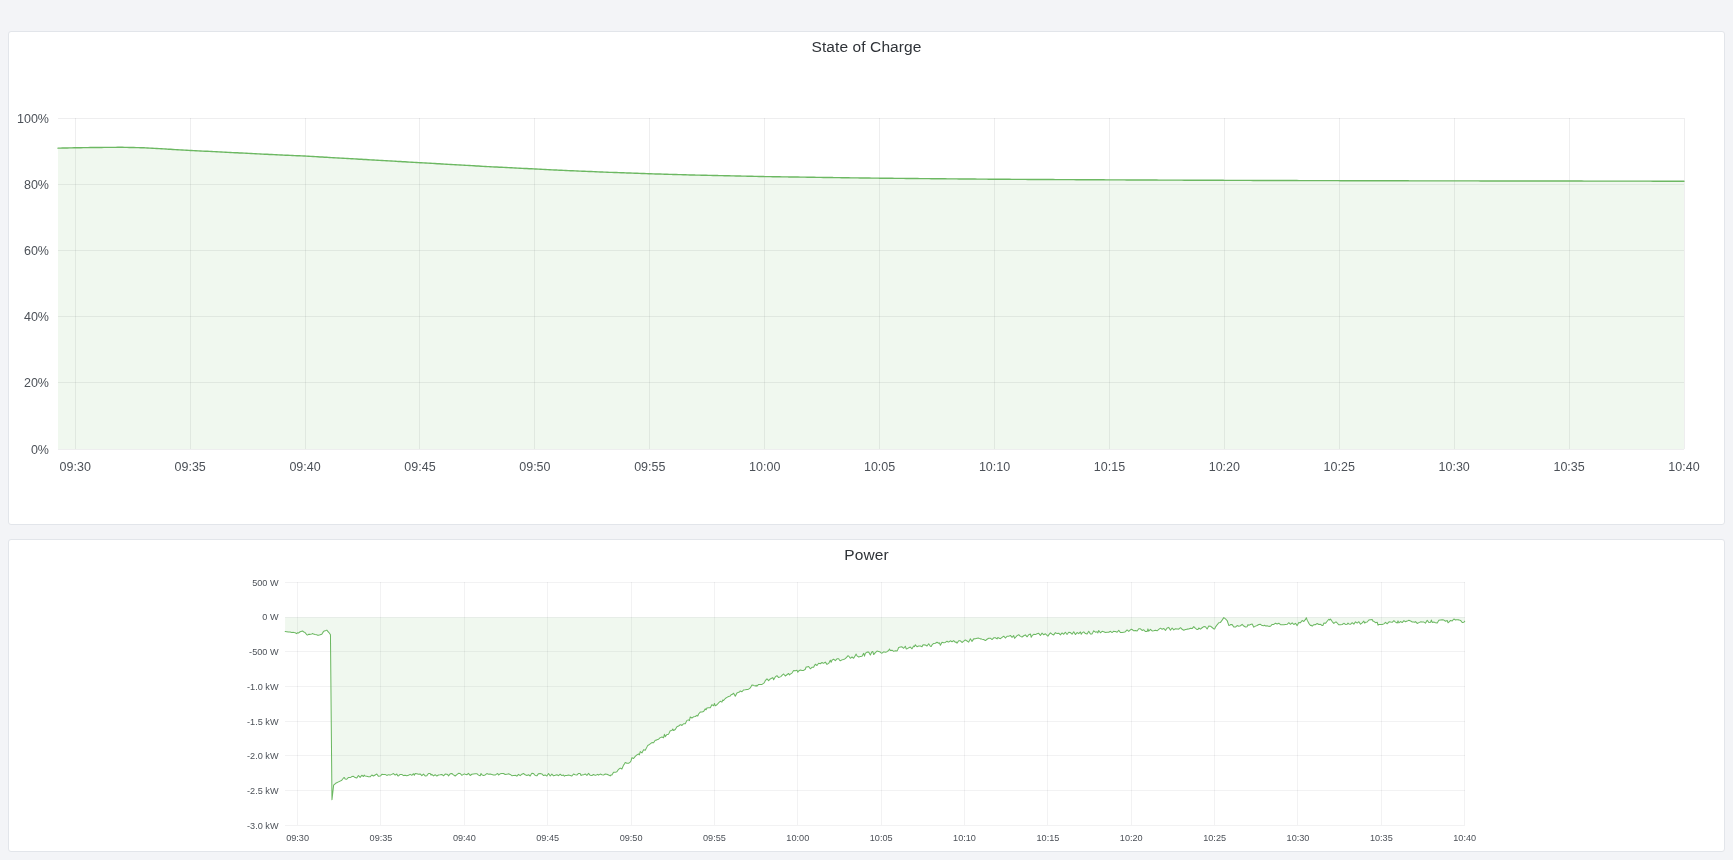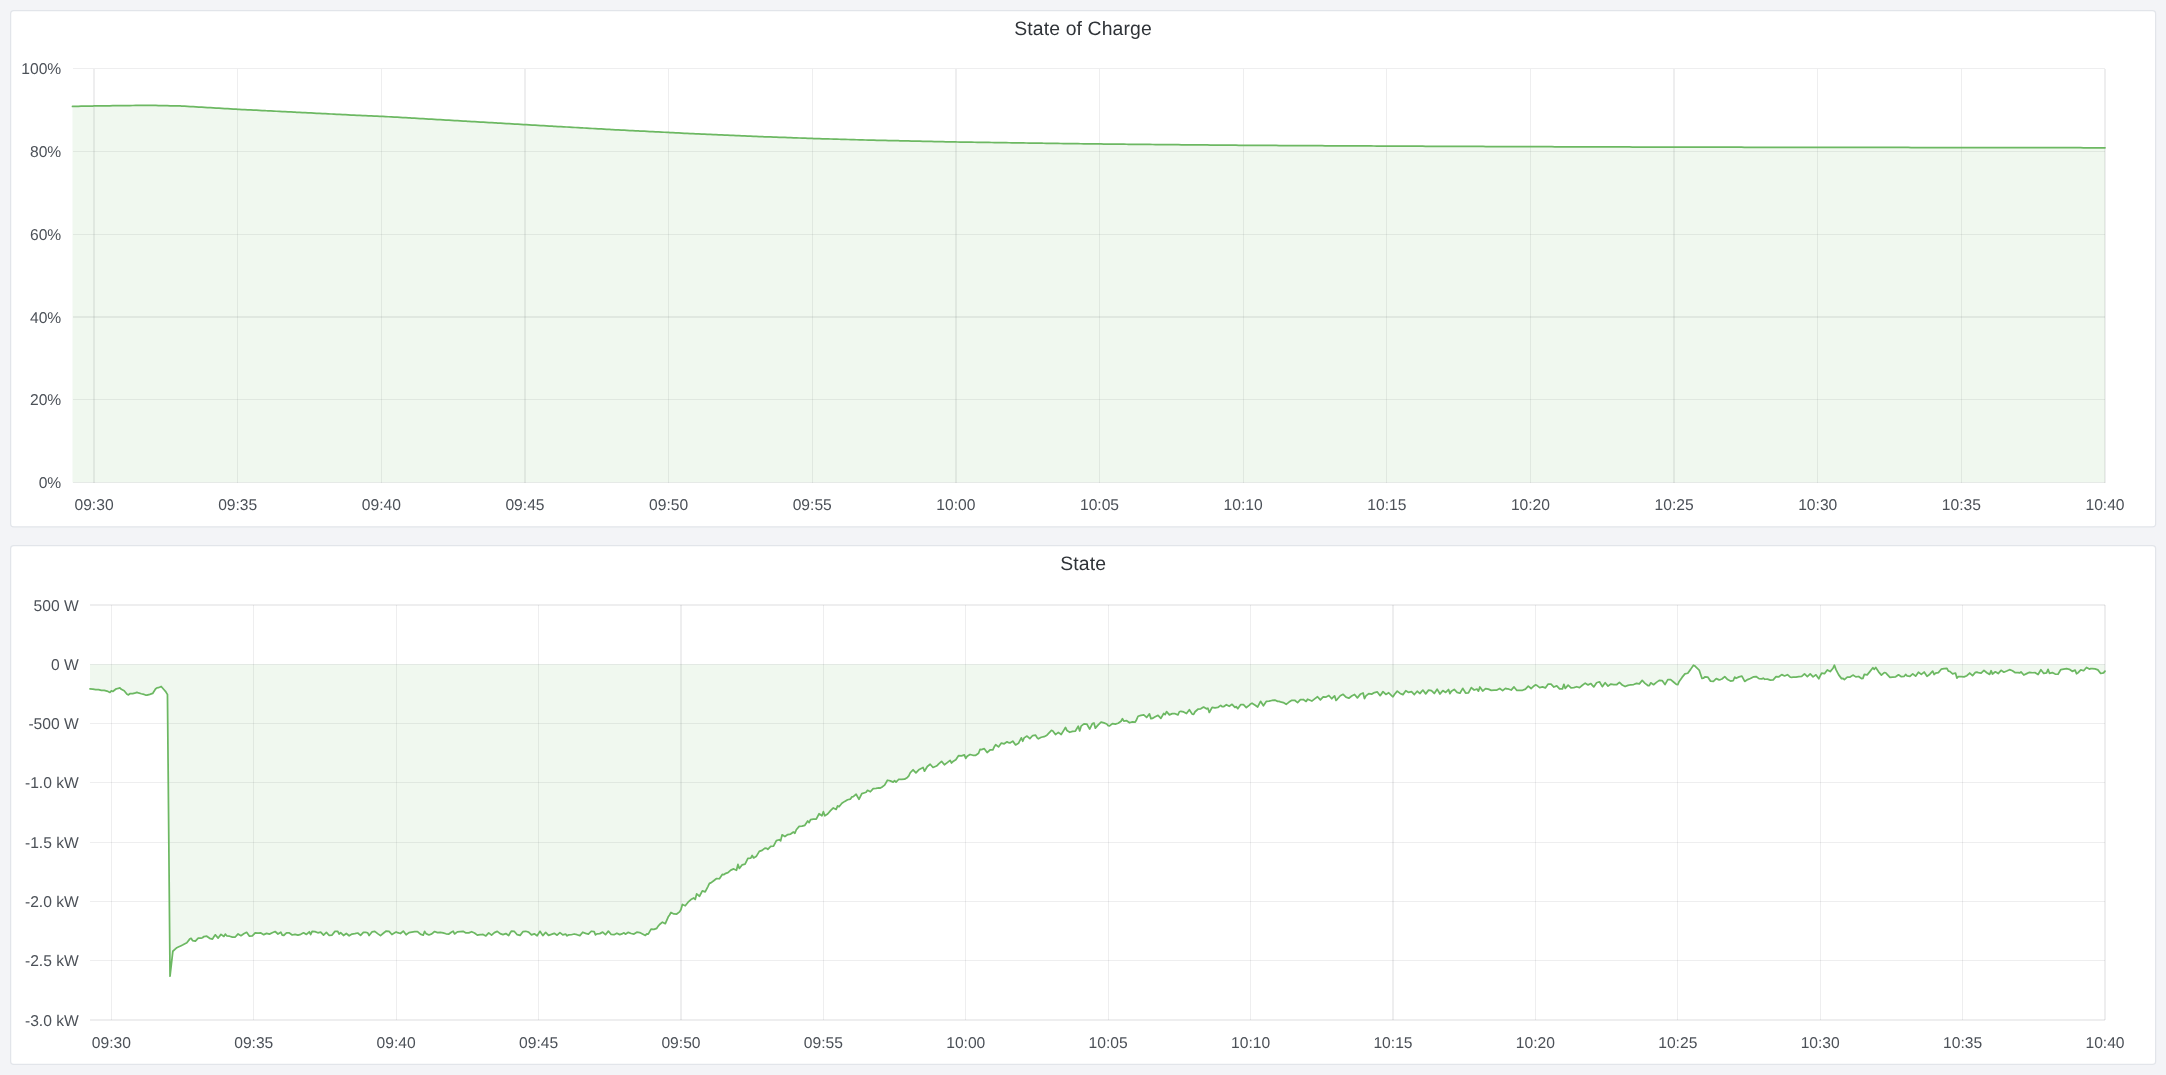--- a/index.html
+++ b/index.html
@@ -12,21 +12,21 @@
     overflow:hidden;
   }
   .panel{
     background:#ffffff;
     border:1px solid #e2e5ea;
     border-radius:3px;
     box-sizing:border-box;
     display:flex;flex-direction:column;
     overflow:hidden;
   }
-  .panel-soc{height:414px;}
+  .panel-soc{height:494px;margin-top:23px;}
   .panel-power{flex:1;}
   .panel-header{
     height:30px;min-height:30px;
     display:flex;align-items:center;justify-content:center;
   }
   .panel-title{
     font-size:15.5px;font-weight:500;color:#2f3338;letter-spacing:.1px;
   }
   .chart-wrap{flex:1;position:relative;}
   .chart-svg{position:absolute;inset:0;width:100%;height:100%;display:block;}
@@ -85,21 +85,21 @@
         <text x="1560.0883392226149" y="369" class="xlab" text-anchor="middle">10:35</text>
         <text x="1675" y="369" class="xlab" text-anchor="middle">10:40</text>
         <path d="M49.00 46.12L51.30 46.08L53.60 46.03L55.89 45.99L58.19 45.94L60.49 45.90L62.79 45.86L65.09 45.81L66.24 45.79L67.39 45.77L69.68 45.74L71.98 45.71L74.28 45.67L76.58 45.64L78.88 45.61L81.18 45.57L83.47 45.54L85.77 45.51L88.07 45.48L89.22 45.46L90.37 45.45L92.67 45.43L94.96 45.42L97.26 45.40L99.56 45.38L101.86 45.37L104.16 45.35L106.46 45.33L108.75 45.32L111.05 45.30L112.20 45.29L113.35 45.32L115.65 45.37L117.95 45.42L120.25 45.47L122.54 45.52L124.84 45.57L127.14 45.62L129.44 45.67L131.74 45.72L134.03 45.77L135.18 45.79L136.33 45.86L138.63 45.99L140.93 46.12L143.23 46.25L145.53 46.39L147.82 46.52L150.12 46.65L152.42 46.78L154.72 46.92L157.02 47.05L158.17 47.11L159.32 47.18L161.61 47.31L163.91 47.45L166.21 47.58L168.51 47.71L170.81 47.84L173.10 47.97L175.40 48.11L177.70 48.24L180.00 48.37L181.15 48.44L182.30 48.50L184.60 48.61L186.89 48.73L189.19 48.84L191.49 48.96L193.79 49.08L196.09 49.19L198.39 49.31L200.68 49.42L202.98 49.54L204.13 49.60L205.28 49.65L207.58 49.77L209.88 49.89L212.17 50.00L214.47 50.12L216.77 50.23L219.07 50.35L221.37 50.47L223.67 50.58L225.96 50.70L227.11 50.75L228.26 50.81L230.56 50.93L232.86 51.04L235.16 51.16L237.46 51.28L239.75 51.39L242.05 51.51L244.35 51.62L246.65 51.74L248.95 51.86L250.10 51.91L251.24 51.97L253.54 52.09L255.84 52.20L258.14 52.32L260.44 52.43L262.74 52.55L265.03 52.67L267.33 52.78L269.63 52.90L271.93 53.01L273.08 53.07L274.23 53.12L276.53 53.22L278.82 53.32L281.12 53.42L283.42 53.52L285.72 53.62L288.02 53.72L290.31 53.82L292.61 53.92L294.91 54.02L296.06 54.07L297.21 54.13L299.51 54.26L301.81 54.40L304.10 54.53L306.40 54.66L308.70 54.79L311.00 54.93L313.30 55.06L315.60 55.19L317.89 55.32L319.04 55.39L320.19 55.46L322.49 55.59L324.79 55.72L327.09 55.85L329.38 55.98L331.68 56.12L333.98 56.25L336.28 56.38L338.58 56.51L340.88 56.65L342.02 56.71L343.17 56.78L345.47 56.91L347.77 57.04L350.07 57.18L352.37 57.31L354.67 57.44L356.96 57.57L359.26 57.71L361.56 57.84L363.86 57.97L365.01 58.04L366.16 58.10L368.45 58.24L370.75 58.37L373.05 58.50L375.35 58.63L377.65 58.77L379.95 58.90L382.24 59.03L384.54 59.16L386.84 59.29L387.99 59.36L389.14 59.43L391.44 59.56L393.73 59.69L396.03 59.82L398.33 59.96L400.63 60.09L402.93 60.22L405.23 60.35L407.52 60.49L409.82 60.62L410.97 60.69L412.12 60.75L414.42 60.88L416.72 61.02L419.02 61.15L421.31 61.28L423.61 61.41L425.91 61.55L428.21 61.68L430.51 61.81L432.80 61.94L433.95 62.01L435.10 62.08L437.40 62.21L439.70 62.34L442.00 62.47L444.30 62.60L446.59 62.74L448.89 62.87L451.19 63.00L453.49 63.13L455.79 63.27L456.94 63.33L458.09 63.40L460.38 63.53L462.68 63.66L464.98 63.80L467.28 63.93L469.58 64.06L471.87 64.19L474.17 64.33L476.47 64.46L478.77 64.59L479.92 64.66L481.07 64.71L483.37 64.83L485.66 64.95L487.96 65.06L490.26 65.18L492.56 65.29L494.86 65.41L497.16 65.53L499.45 65.64L501.75 65.76L502.90 65.82L504.05 65.87L506.35 65.99L508.65 66.11L510.94 66.22L513.24 66.34L515.54 66.45L517.84 66.57L520.14 66.68L522.44 66.80L524.73 66.92L525.88 66.97L527.03 67.03L529.33 67.15L531.63 67.26L533.93 67.38L536.23 67.50L538.52 67.61L540.82 67.73L543.12 67.84L545.42 67.96L547.72 68.07L548.87 68.13L550.01 68.18L552.31 68.28L554.61 68.38L556.91 68.48L559.21 68.58L561.51 68.68L563.80 68.78L566.10 68.88L568.40 68.98L570.70 69.08L571.85 69.13L573.00 69.18L575.30 69.27L577.59 69.37L579.89 69.47L582.19 69.57L584.49 69.67L586.79 69.77L589.08 69.87L591.38 69.97L593.68 70.07L594.83 70.12L595.98 70.16L598.28 70.24L600.58 70.33L602.87 70.41L605.17 70.49L607.47 70.57L609.77 70.66L612.07 70.74L614.37 70.82L616.66 70.90L617.81 70.95L618.96 70.99L621.26 71.07L623.56 71.15L625.86 71.24L628.15 71.32L630.45 71.40L632.75 71.48L635.05 71.57L637.35 71.65L639.65 71.73L640.80 71.77L641.94 71.81L644.24 71.87L646.54 71.94L648.84 72.01L651.14 72.07L653.44 72.14L655.73 72.20L658.03 72.27L660.33 72.34L662.63 72.40L663.78 72.44L664.93 72.47L667.22 72.53L669.52 72.60L671.82 72.67L674.12 72.73L676.42 72.80L678.72 72.87L681.01 72.93L683.31 73.00L685.61 73.06L686.76 73.10L687.91 73.12L690.21 73.17L692.51 73.22L694.80 73.27L697.10 73.32L699.40 73.37L701.70 73.42L704.00 73.47L706.29 73.52L708.59 73.57L709.74 73.59L710.89 73.62L713.19 73.67L715.49 73.72L717.79 73.77L720.08 73.82L722.38 73.87L724.68 73.92L726.98 73.97L729.28 74.02L731.58 74.07L732.72 74.09L733.87 74.12L736.17 74.16L738.47 74.21L740.77 74.26L743.07 74.31L745.36 74.36L747.66 74.41L749.96 74.46L752.26 74.51L754.56 74.56L755.71 74.59L756.86 74.60L759.15 74.64L761.45 74.67L763.75 74.70L766.05 74.74L768.35 74.77L770.65 74.80L772.94 74.84L775.24 74.87L777.54 74.90L778.69 74.92L779.84 74.93L782.14 74.97L784.43 75.00L786.73 75.03L789.03 75.07L791.33 75.10L793.63 75.13L795.93 75.17L798.22 75.20L800.52 75.23L801.67 75.25L802.82 75.27L805.12 75.30L807.42 75.33L809.72 75.36L812.01 75.40L814.31 75.43L816.61 75.46L818.91 75.50L821.21 75.53L823.50 75.56L824.65 75.58L825.80 75.60L828.10 75.63L830.40 75.66L832.70 75.70L835.00 75.73L837.29 75.76L839.59 75.80L841.89 75.83L844.19 75.86L846.49 75.89L847.64 75.91L848.79 75.92L851.08 75.95L853.38 75.98L855.68 76.00L857.98 76.03L860.28 76.06L862.57 76.08L864.87 76.11L867.17 76.14L869.47 76.16L870.62 76.18L871.77 76.19L874.07 76.21L876.36 76.23L878.66 76.26L880.96 76.28L883.26 76.30L885.56 76.33L887.86 76.35L890.15 76.37L892.45 76.40L893.60 76.41L894.75 76.42L897.05 76.44L899.35 76.47L901.64 76.49L903.94 76.51L906.24 76.53L908.54 76.56L910.84 76.58L913.14 76.60L915.43 76.63L916.58 76.64L917.73 76.65L920.03 76.67L922.33 76.69L924.63 76.71L926.93 76.73L929.22 76.75L931.52 76.77L933.82 76.79L936.12 76.81L938.42 76.83L939.57 76.84L940.71 76.85L943.01 76.87L945.31 76.89L947.61 76.91L949.91 76.93L952.21 76.95L954.50 76.97L956.80 76.99L959.10 77.01L961.40 77.03L962.55 77.04L963.70 77.05L966.00 77.07L968.29 77.09L970.59 77.11L972.89 77.13L975.19 77.15L977.49 77.17L979.78 77.19L982.08 77.21L984.38 77.23L985.53 77.23L986.68 77.24L988.98 77.25L991.28 77.27L993.57 77.28L995.87 77.29L998.17 77.31L1000.47 77.32L1002.77 77.33L1005.07 77.35L1007.36 77.36L1009.66 77.37L1011.96 77.39L1014.26 77.40L1016.56 77.41L1018.85 77.43L1021.15 77.44L1023.45 77.45L1025.75 77.47L1028.05 77.48L1030.35 77.49L1031.49 77.50L1032.64 77.51L1034.94 77.52L1037.24 77.53L1039.54 77.54L1041.84 77.55L1044.13 77.56L1046.43 77.58L1048.73 77.59L1051.03 77.60L1053.33 77.61L1055.63 77.62L1057.92 77.63L1060.22 77.64L1062.52 77.66L1064.82 77.67L1067.12 77.68L1069.42 77.69L1071.71 77.70L1074.01 77.71L1076.31 77.73L1077.46 77.73L1078.61 77.74L1080.91 77.75L1083.20 77.76L1085.50 77.77L1087.80 77.78L1090.10 77.80L1092.40 77.81L1094.70 77.82L1096.99 77.83L1099.29 77.84L1101.59 77.85L1103.89 77.86L1106.19 77.88L1108.49 77.89L1110.78 77.90L1113.08 77.91L1115.38 77.92L1117.68 77.93L1119.98 77.95L1122.27 77.96L1123.42 77.96L1124.57 77.97L1126.87 77.98L1129.17 77.99L1131.47 78.00L1133.77 78.01L1136.06 78.02L1138.36 78.03L1140.66 78.04L1142.96 78.05L1145.26 78.06L1147.56 78.07L1149.85 78.08L1152.15 78.09L1154.45 78.10L1156.75 78.11L1159.05 78.12L1161.34 78.13L1163.64 78.14L1165.94 78.15L1168.24 78.16L1169.39 78.16L1170.54 78.17L1172.84 78.17L1175.13 78.18L1177.43 78.19L1179.73 78.20L1182.03 78.21L1184.33 78.22L1186.63 78.22L1188.92 78.23L1191.22 78.24L1193.52 78.25L1195.82 78.26L1198.12 78.27L1200.41 78.27L1202.71 78.28L1205.01 78.29L1207.31 78.30L1209.61 78.31L1211.91 78.31L1214.20 78.32L1215.35 78.33L1216.50 78.33L1218.80 78.34L1221.10 78.35L1223.40 78.36L1225.70 78.36L1227.99 78.37L1230.29 78.38L1232.59 78.39L1234.89 78.40L1237.19 78.41L1239.48 78.41L1241.78 78.42L1244.08 78.43L1246.38 78.44L1248.68 78.45L1250.98 78.46L1253.27 78.46L1255.57 78.47L1257.87 78.48L1260.17 78.49L1261.32 78.49L1262.47 78.50L1264.77 78.50L1267.06 78.51L1269.36 78.52L1271.66 78.52L1273.96 78.53L1276.26 78.54L1278.55 78.54L1280.85 78.55L1283.15 78.56L1285.45 78.56L1287.75 78.57L1290.05 78.58L1292.34 78.58L1294.64 78.59L1296.94 78.60L1299.24 78.60L1301.54 78.61L1303.84 78.62L1306.13 78.62L1307.28 78.63L1308.43 78.63L1310.73 78.63L1313.03 78.64L1315.33 78.64L1317.62 78.65L1319.92 78.65L1322.22 78.66L1324.52 78.66L1326.82 78.67L1329.12 78.67L1331.41 78.68L1333.71 78.68L1336.01 78.69L1338.31 78.69L1340.61 78.70L1342.91 78.70L1345.20 78.71L1347.50 78.71L1349.80 78.72L1352.10 78.72L1353.25 78.72L1354.40 78.73L1356.69 78.73L1358.99 78.74L1361.29 78.74L1363.59 78.75L1365.89 78.75L1368.19 78.76L1370.48 78.76L1372.78 78.77L1375.08 78.77L1377.38 78.78L1379.68 78.78L1381.98 78.79L1384.27 78.79L1386.57 78.80L1388.87 78.80L1391.17 78.81L1393.47 78.81L1395.76 78.82L1398.06 78.82L1399.21 78.82L1400.36 78.83L1402.66 78.83L1404.96 78.83L1407.26 78.84L1409.55 78.84L1411.85 78.84L1414.15 78.85L1416.45 78.85L1418.75 78.85L1421.05 78.86L1423.34 78.86L1425.64 78.86L1427.94 78.87L1430.24 78.87L1432.54 78.87L1434.83 78.88L1437.13 78.88L1439.43 78.88L1441.73 78.89L1444.03 78.89L1445.18 78.89L1446.33 78.89L1448.62 78.89L1450.92 78.90L1453.22 78.90L1455.52 78.90L1457.82 78.91L1460.12 78.91L1462.41 78.91L1464.71 78.92L1467.01 78.92L1469.31 78.92L1471.61 78.93L1473.90 78.93L1476.20 78.93L1478.50 78.94L1480.80 78.94L1483.10 78.94L1485.40 78.95L1487.69 78.95L1489.99 78.95L1491.14 78.96L1492.29 78.96L1494.59 78.96L1496.89 78.96L1499.19 78.97L1501.48 78.97L1503.78 78.97L1506.08 78.98L1508.38 78.98L1510.68 78.98L1512.97 78.99L1515.27 78.99L1517.57 78.99L1519.87 79.00L1522.17 79.00L1524.47 79.00L1526.76 79.01L1529.06 79.01L1531.36 79.01L1533.66 79.02L1535.96 79.02L1537.11 79.02L1538.26 79.02L1540.55 79.03L1542.85 79.03L1545.15 79.03L1547.45 79.04L1549.75 79.04L1552.04 79.04L1554.34 79.05L1556.64 79.05L1558.94 79.05L1561.24 79.06L1563.54 79.06L1565.83 79.06L1568.13 79.07L1570.43 79.07L1572.73 79.07L1575.03 79.08L1577.33 79.08L1579.62 79.08L1581.92 79.09L1583.07 79.09L1584.22 79.09L1586.52 79.09L1588.82 79.10L1591.11 79.10L1593.41 79.10L1595.71 79.11L1598.01 79.11L1600.31 79.11L1602.61 79.12L1604.90 79.12L1607.20 79.12L1609.50 79.13L1611.80 79.13L1614.10 79.13L1616.40 79.14L1618.69 79.14L1620.99 79.14L1623.29 79.15L1625.59 79.15L1627.89 79.15L1629.04 79.15L1630.18 79.16L1632.48 79.16L1634.78 79.16L1637.08 79.17L1639.38 79.17L1641.68 79.17L1643.97 79.18L1646.27 79.18L1648.57 79.18L1650.87 79.19L1653.17 79.19L1655.47 79.19L1657.76 79.20L1660.06 79.20L1662.36 79.20L1664.66 79.21L1666.96 79.21L1669.25 79.21L1671.55 79.22L1673.85 79.22L1675.00 79.22L1675.00 347.00L49.00 347.00Z" fill="rgba(115,191,105,0.11)" stroke="none"></path>
         <path d="M49.00 46.12L51.30 46.08L53.60 46.03L55.89 45.99L58.19 45.94L60.49 45.90L62.79 45.86L65.09 45.81L66.24 45.79L67.39 45.77L69.68 45.74L71.98 45.71L74.28 45.67L76.58 45.64L78.88 45.61L81.18 45.57L83.47 45.54L85.77 45.51L88.07 45.48L89.22 45.46L90.37 45.45L92.67 45.43L94.96 45.42L97.26 45.40L99.56 45.38L101.86 45.37L104.16 45.35L106.46 45.33L108.75 45.32L111.05 45.30L112.20 45.29L113.35 45.32L115.65 45.37L117.95 45.42L120.25 45.47L122.54 45.52L124.84 45.57L127.14 45.62L129.44 45.67L131.74 45.72L134.03 45.77L135.18 45.79L136.33 45.86L138.63 45.99L140.93 46.12L143.23 46.25L145.53 46.39L147.82 46.52L150.12 46.65L152.42 46.78L154.72 46.92L157.02 47.05L158.17 47.11L159.32 47.18L161.61 47.31L163.91 47.45L166.21 47.58L168.51 47.71L170.81 47.84L173.10 47.97L175.40 48.11L177.70 48.24L180.00 48.37L181.15 48.44L182.30 48.50L184.60 48.61L186.89 48.73L189.19 48.84L191.49 48.96L193.79 49.08L196.09 49.19L198.39 49.31L200.68 49.42L202.98 49.54L204.13 49.60L205.28 49.65L207.58 49.77L209.88 49.89L212.17 50.00L214.47 50.12L216.77 50.23L219.07 50.35L221.37 50.47L223.67 50.58L225.96 50.70L227.11 50.75L228.26 50.81L230.56 50.93L232.86 51.04L235.16 51.16L237.46 51.28L239.75 51.39L242.05 51.51L244.35 51.62L246.65 51.74L248.95 51.86L250.10 51.91L251.24 51.97L253.54 52.09L255.84 52.20L258.14 52.32L260.44 52.43L262.74 52.55L265.03 52.67L267.33 52.78L269.63 52.90L271.93 53.01L273.08 53.07L274.23 53.12L276.53 53.22L278.82 53.32L281.12 53.42L283.42 53.52L285.72 53.62L288.02 53.72L290.31 53.82L292.61 53.92L294.91 54.02L296.06 54.07L297.21 54.13L299.51 54.26L301.81 54.40L304.10 54.53L306.40 54.66L308.70 54.79L311.00 54.93L313.30 55.06L315.60 55.19L317.89 55.32L319.04 55.39L320.19 55.46L322.49 55.59L324.79 55.72L327.09 55.85L329.38 55.98L331.68 56.12L333.98 56.25L336.28 56.38L338.58 56.51L340.88 56.65L342.02 56.71L343.17 56.78L345.47 56.91L347.77 57.04L350.07 57.18L352.37 57.31L354.67 57.44L356.96 57.57L359.26 57.71L361.56 57.84L363.86 57.97L365.01 58.04L366.16 58.10L368.45 58.24L370.75 58.37L373.05 58.50L375.35 58.63L377.65 58.77L379.95 58.90L382.24 59.03L384.54 59.16L386.84 59.29L387.99 59.36L389.14 59.43L391.44 59.56L393.73 59.69L396.03 59.82L398.33 59.96L400.63 60.09L402.93 60.22L405.23 60.35L407.52 60.49L409.82 60.62L410.97 60.69L412.12 60.75L414.42 60.88L416.72 61.02L419.02 61.15L421.31 61.28L423.61 61.41L425.91 61.55L428.21 61.68L430.51 61.81L432.80 61.94L433.95 62.01L435.10 62.08L437.40 62.21L439.70 62.34L442.00 62.47L444.30 62.60L446.59 62.74L448.89 62.87L451.19 63.00L453.49 63.13L455.79 63.27L456.94 63.33L458.09 63.40L460.38 63.53L462.68 63.66L464.98 63.80L467.28 63.93L469.58 64.06L471.87 64.19L474.17 64.33L476.47 64.46L478.77 64.59L479.92 64.66L481.07 64.71L483.37 64.83L485.66 64.95L487.96 65.06L490.26 65.18L492.56 65.29L494.86 65.41L497.16 65.53L499.45 65.64L501.75 65.76L502.90 65.82L504.05 65.87L506.35 65.99L508.65 66.11L510.94 66.22L513.24 66.34L515.54 66.45L517.84 66.57L520.14 66.68L522.44 66.80L524.73 66.92L525.88 66.97L527.03 67.03L529.33 67.15L531.63 67.26L533.93 67.38L536.23 67.50L538.52 67.61L540.82 67.73L543.12 67.84L545.42 67.96L547.72 68.07L548.87 68.13L550.01 68.18L552.31 68.28L554.61 68.38L556.91 68.48L559.21 68.58L561.51 68.68L563.80 68.78L566.10 68.88L568.40 68.98L570.70 69.08L571.85 69.13L573.00 69.18L575.30 69.27L577.59 69.37L579.89 69.47L582.19 69.57L584.49 69.67L586.79 69.77L589.08 69.87L591.38 69.97L593.68 70.07L594.83 70.12L595.98 70.16L598.28 70.24L600.58 70.33L602.87 70.41L605.17 70.49L607.47 70.57L609.77 70.66L612.07 70.74L614.37 70.82L616.66 70.90L617.81 70.95L618.96 70.99L621.26 71.07L623.56 71.15L625.86 71.24L628.15 71.32L630.45 71.40L632.75 71.48L635.05 71.57L637.35 71.65L639.65 71.73L640.80 71.77L641.94 71.81L644.24 71.87L646.54 71.94L648.84 72.01L651.14 72.07L653.44 72.14L655.73 72.20L658.03 72.27L660.33 72.34L662.63 72.40L663.78 72.44L664.93 72.47L667.22 72.53L669.52 72.60L671.82 72.67L674.12 72.73L676.42 72.80L678.72 72.87L681.01 72.93L683.31 73.00L685.61 73.06L686.76 73.10L687.91 73.12L690.21 73.17L692.51 73.22L694.80 73.27L697.10 73.32L699.40 73.37L701.70 73.42L704.00 73.47L706.29 73.52L708.59 73.57L709.74 73.59L710.89 73.62L713.19 73.67L715.49 73.72L717.79 73.77L720.08 73.82L722.38 73.87L724.68 73.92L726.98 73.97L729.28 74.02L731.58 74.07L732.72 74.09L733.87 74.12L736.17 74.16L738.47 74.21L740.77 74.26L743.07 74.31L745.36 74.36L747.66 74.41L749.96 74.46L752.26 74.51L754.56 74.56L755.71 74.59L756.86 74.60L759.15 74.64L761.45 74.67L763.75 74.70L766.05 74.74L768.35 74.77L770.65 74.80L772.94 74.84L775.24 74.87L777.54 74.90L778.69 74.92L779.84 74.93L782.14 74.97L784.43 75.00L786.73 75.03L789.03 75.07L791.33 75.10L793.63 75.13L795.93 75.17L798.22 75.20L800.52 75.23L801.67 75.25L802.82 75.27L805.12 75.30L807.42 75.33L809.72 75.36L812.01 75.40L814.31 75.43L816.61 75.46L818.91 75.50L821.21 75.53L823.50 75.56L824.65 75.58L825.80 75.60L828.10 75.63L830.40 75.66L832.70 75.70L835.00 75.73L837.29 75.76L839.59 75.80L841.89 75.83L844.19 75.86L846.49 75.89L847.64 75.91L848.79 75.92L851.08 75.95L853.38 75.98L855.68 76.00L857.98 76.03L860.28 76.06L862.57 76.08L864.87 76.11L867.17 76.14L869.47 76.16L870.62 76.18L871.77 76.19L874.07 76.21L876.36 76.23L878.66 76.26L880.96 76.28L883.26 76.30L885.56 76.33L887.86 76.35L890.15 76.37L892.45 76.40L893.60 76.41L894.75 76.42L897.05 76.44L899.35 76.47L901.64 76.49L903.94 76.51L906.24 76.53L908.54 76.56L910.84 76.58L913.14 76.60L915.43 76.63L916.58 76.64L917.73 76.65L920.03 76.67L922.33 76.69L924.63 76.71L926.93 76.73L929.22 76.75L931.52 76.77L933.82 76.79L936.12 76.81L938.42 76.83L939.57 76.84L940.71 76.85L943.01 76.87L945.31 76.89L947.61 76.91L949.91 76.93L952.21 76.95L954.50 76.97L956.80 76.99L959.10 77.01L961.40 77.03L962.55 77.04L963.70 77.05L966.00 77.07L968.29 77.09L970.59 77.11L972.89 77.13L975.19 77.15L977.49 77.17L979.78 77.19L982.08 77.21L984.38 77.23L985.53 77.23L986.68 77.24L988.98 77.25L991.28 77.27L993.57 77.28L995.87 77.29L998.17 77.31L1000.47 77.32L1002.77 77.33L1005.07 77.35L1007.36 77.36L1009.66 77.37L1011.96 77.39L1014.26 77.40L1016.56 77.41L1018.85 77.43L1021.15 77.44L1023.45 77.45L1025.75 77.47L1028.05 77.48L1030.35 77.49L1031.49 77.50L1032.64 77.51L1034.94 77.52L1037.24 77.53L1039.54 77.54L1041.84 77.55L1044.13 77.56L1046.43 77.58L1048.73 77.59L1051.03 77.60L1053.33 77.61L1055.63 77.62L1057.92 77.63L1060.22 77.64L1062.52 77.66L1064.82 77.67L1067.12 77.68L1069.42 77.69L1071.71 77.70L1074.01 77.71L1076.31 77.73L1077.46 77.73L1078.61 77.74L1080.91 77.75L1083.20 77.76L1085.50 77.77L1087.80 77.78L1090.10 77.80L1092.40 77.81L1094.70 77.82L1096.99 77.83L1099.29 77.84L1101.59 77.85L1103.89 77.86L1106.19 77.88L1108.49 77.89L1110.78 77.90L1113.08 77.91L1115.38 77.92L1117.68 77.93L1119.98 77.95L1122.27 77.96L1123.42 77.96L1124.57 77.97L1126.87 77.98L1129.17 77.99L1131.47 78.00L1133.77 78.01L1136.06 78.02L1138.36 78.03L1140.66 78.04L1142.96 78.05L1145.26 78.06L1147.56 78.07L1149.85 78.08L1152.15 78.09L1154.45 78.10L1156.75 78.11L1159.05 78.12L1161.34 78.13L1163.64 78.14L1165.94 78.15L1168.24 78.16L1169.39 78.16L1170.54 78.17L1172.84 78.17L1175.13 78.18L1177.43 78.19L1179.73 78.20L1182.03 78.21L1184.33 78.22L1186.63 78.22L1188.92 78.23L1191.22 78.24L1193.52 78.25L1195.82 78.26L1198.12 78.27L1200.41 78.27L1202.71 78.28L1205.01 78.29L1207.31 78.30L1209.61 78.31L1211.91 78.31L1214.20 78.32L1215.35 78.33L1216.50 78.33L1218.80 78.34L1221.10 78.35L1223.40 78.36L1225.70 78.36L1227.99 78.37L1230.29 78.38L1232.59 78.39L1234.89 78.40L1237.19 78.41L1239.48 78.41L1241.78 78.42L1244.08 78.43L1246.38 78.44L1248.68 78.45L1250.98 78.46L1253.27 78.46L1255.57 78.47L1257.87 78.48L1260.17 78.49L1261.32 78.49L1262.47 78.50L1264.77 78.50L1267.06 78.51L1269.36 78.52L1271.66 78.52L1273.96 78.53L1276.26 78.54L1278.55 78.54L1280.85 78.55L1283.15 78.56L1285.45 78.56L1287.75 78.57L1290.05 78.58L1292.34 78.58L1294.64 78.59L1296.94 78.60L1299.24 78.60L1301.54 78.61L1303.84 78.62L1306.13 78.62L1307.28 78.63L1308.43 78.63L1310.73 78.63L1313.03 78.64L1315.33 78.64L1317.62 78.65L1319.92 78.65L1322.22 78.66L1324.52 78.66L1326.82 78.67L1329.12 78.67L1331.41 78.68L1333.71 78.68L1336.01 78.69L1338.31 78.69L1340.61 78.70L1342.91 78.70L1345.20 78.71L1347.50 78.71L1349.80 78.72L1352.10 78.72L1353.25 78.72L1354.40 78.73L1356.69 78.73L1358.99 78.74L1361.29 78.74L1363.59 78.75L1365.89 78.75L1368.19 78.76L1370.48 78.76L1372.78 78.77L1375.08 78.77L1377.38 78.78L1379.68 78.78L1381.98 78.79L1384.27 78.79L1386.57 78.80L1388.87 78.80L1391.17 78.81L1393.47 78.81L1395.76 78.82L1398.06 78.82L1399.21 78.82L1400.36 78.83L1402.66 78.83L1404.96 78.83L1407.26 78.84L1409.55 78.84L1411.85 78.84L1414.15 78.85L1416.45 78.85L1418.75 78.85L1421.05 78.86L1423.34 78.86L1425.64 78.86L1427.94 78.87L1430.24 78.87L1432.54 78.87L1434.83 78.88L1437.13 78.88L1439.43 78.88L1441.73 78.89L1444.03 78.89L1445.18 78.89L1446.33 78.89L1448.62 78.89L1450.92 78.90L1453.22 78.90L1455.52 78.90L1457.82 78.91L1460.12 78.91L1462.41 78.91L1464.71 78.92L1467.01 78.92L1469.31 78.92L1471.61 78.93L1473.90 78.93L1476.20 78.93L1478.50 78.94L1480.80 78.94L1483.10 78.94L1485.40 78.95L1487.69 78.95L1489.99 78.95L1491.14 78.96L1492.29 78.96L1494.59 78.96L1496.89 78.96L1499.19 78.97L1501.48 78.97L1503.78 78.97L1506.08 78.98L1508.38 78.98L1510.68 78.98L1512.97 78.99L1515.27 78.99L1517.57 78.99L1519.87 79.00L1522.17 79.00L1524.47 79.00L1526.76 79.01L1529.06 79.01L1531.36 79.01L1533.66 79.02L1535.96 79.02L1537.11 79.02L1538.26 79.02L1540.55 79.03L1542.85 79.03L1545.15 79.03L1547.45 79.04L1549.75 79.04L1552.04 79.04L1554.34 79.05L1556.64 79.05L1558.94 79.05L1561.24 79.06L1563.54 79.06L1565.83 79.06L1568.13 79.07L1570.43 79.07L1572.73 79.07L1575.03 79.08L1577.33 79.08L1579.62 79.08L1581.92 79.09L1583.07 79.09L1584.22 79.09L1586.52 79.09L1588.82 79.10L1591.11 79.10L1593.41 79.10L1595.71 79.11L1598.01 79.11L1600.31 79.11L1602.61 79.12L1604.90 79.12L1607.20 79.12L1609.50 79.13L1611.80 79.13L1614.10 79.13L1616.40 79.14L1618.69 79.14L1620.99 79.14L1623.29 79.15L1625.59 79.15L1627.89 79.15L1629.04 79.15L1630.18 79.16L1632.48 79.16L1634.78 79.16L1637.08 79.17L1639.38 79.17L1641.68 79.17L1643.97 79.18L1646.27 79.18L1648.57 79.18L1650.87 79.19L1653.17 79.19L1655.47 79.19L1657.76 79.20L1660.06 79.20L1662.36 79.20L1664.66 79.21L1666.96 79.21L1669.25 79.21L1671.55 79.22L1673.85 79.22L1675.00 79.22" fill="none" stroke="#6cb862" stroke-width="1.4" stroke-linejoin="round" stroke-linecap="round"></path>
       </svg>
   </div>
 </div>
 
 <div class="panel panel-power">
   <div class="panel-header">
-    <span class="panel-title">State</span>
+    <span class="panel-title">Power</span>
   </div>
   <div class="chart-wrap">
     <svg class="chart-svg" viewBox="0 0 1715 384">
         <line x1="80.08833922261485" x2="80.08833922261485" y1="17" y2="349" class="grid"></line>
         <line x1="194.01060070671377" x2="194.01060070671377" y1="17" y2="349" class="grid"></line>
         <line x1="307.9328621908127" x2="307.9328621908127" y1="17" y2="349" class="grid"></line>
         <line x1="421.8551236749117" x2="421.8551236749117" y1="17" y2="349" class="grid"></line>
         <line x1="535.7773851590106" x2="535.7773851590106" y1="17" y2="349" class="grid"></line>
         <line x1="649.6996466431095" x2="649.6996466431095" y1="17" y2="349" class="grid"></line>
         <line x1="763.6219081272085" x2="763.6219081272085" y1="17" y2="349" class="grid"></line>

